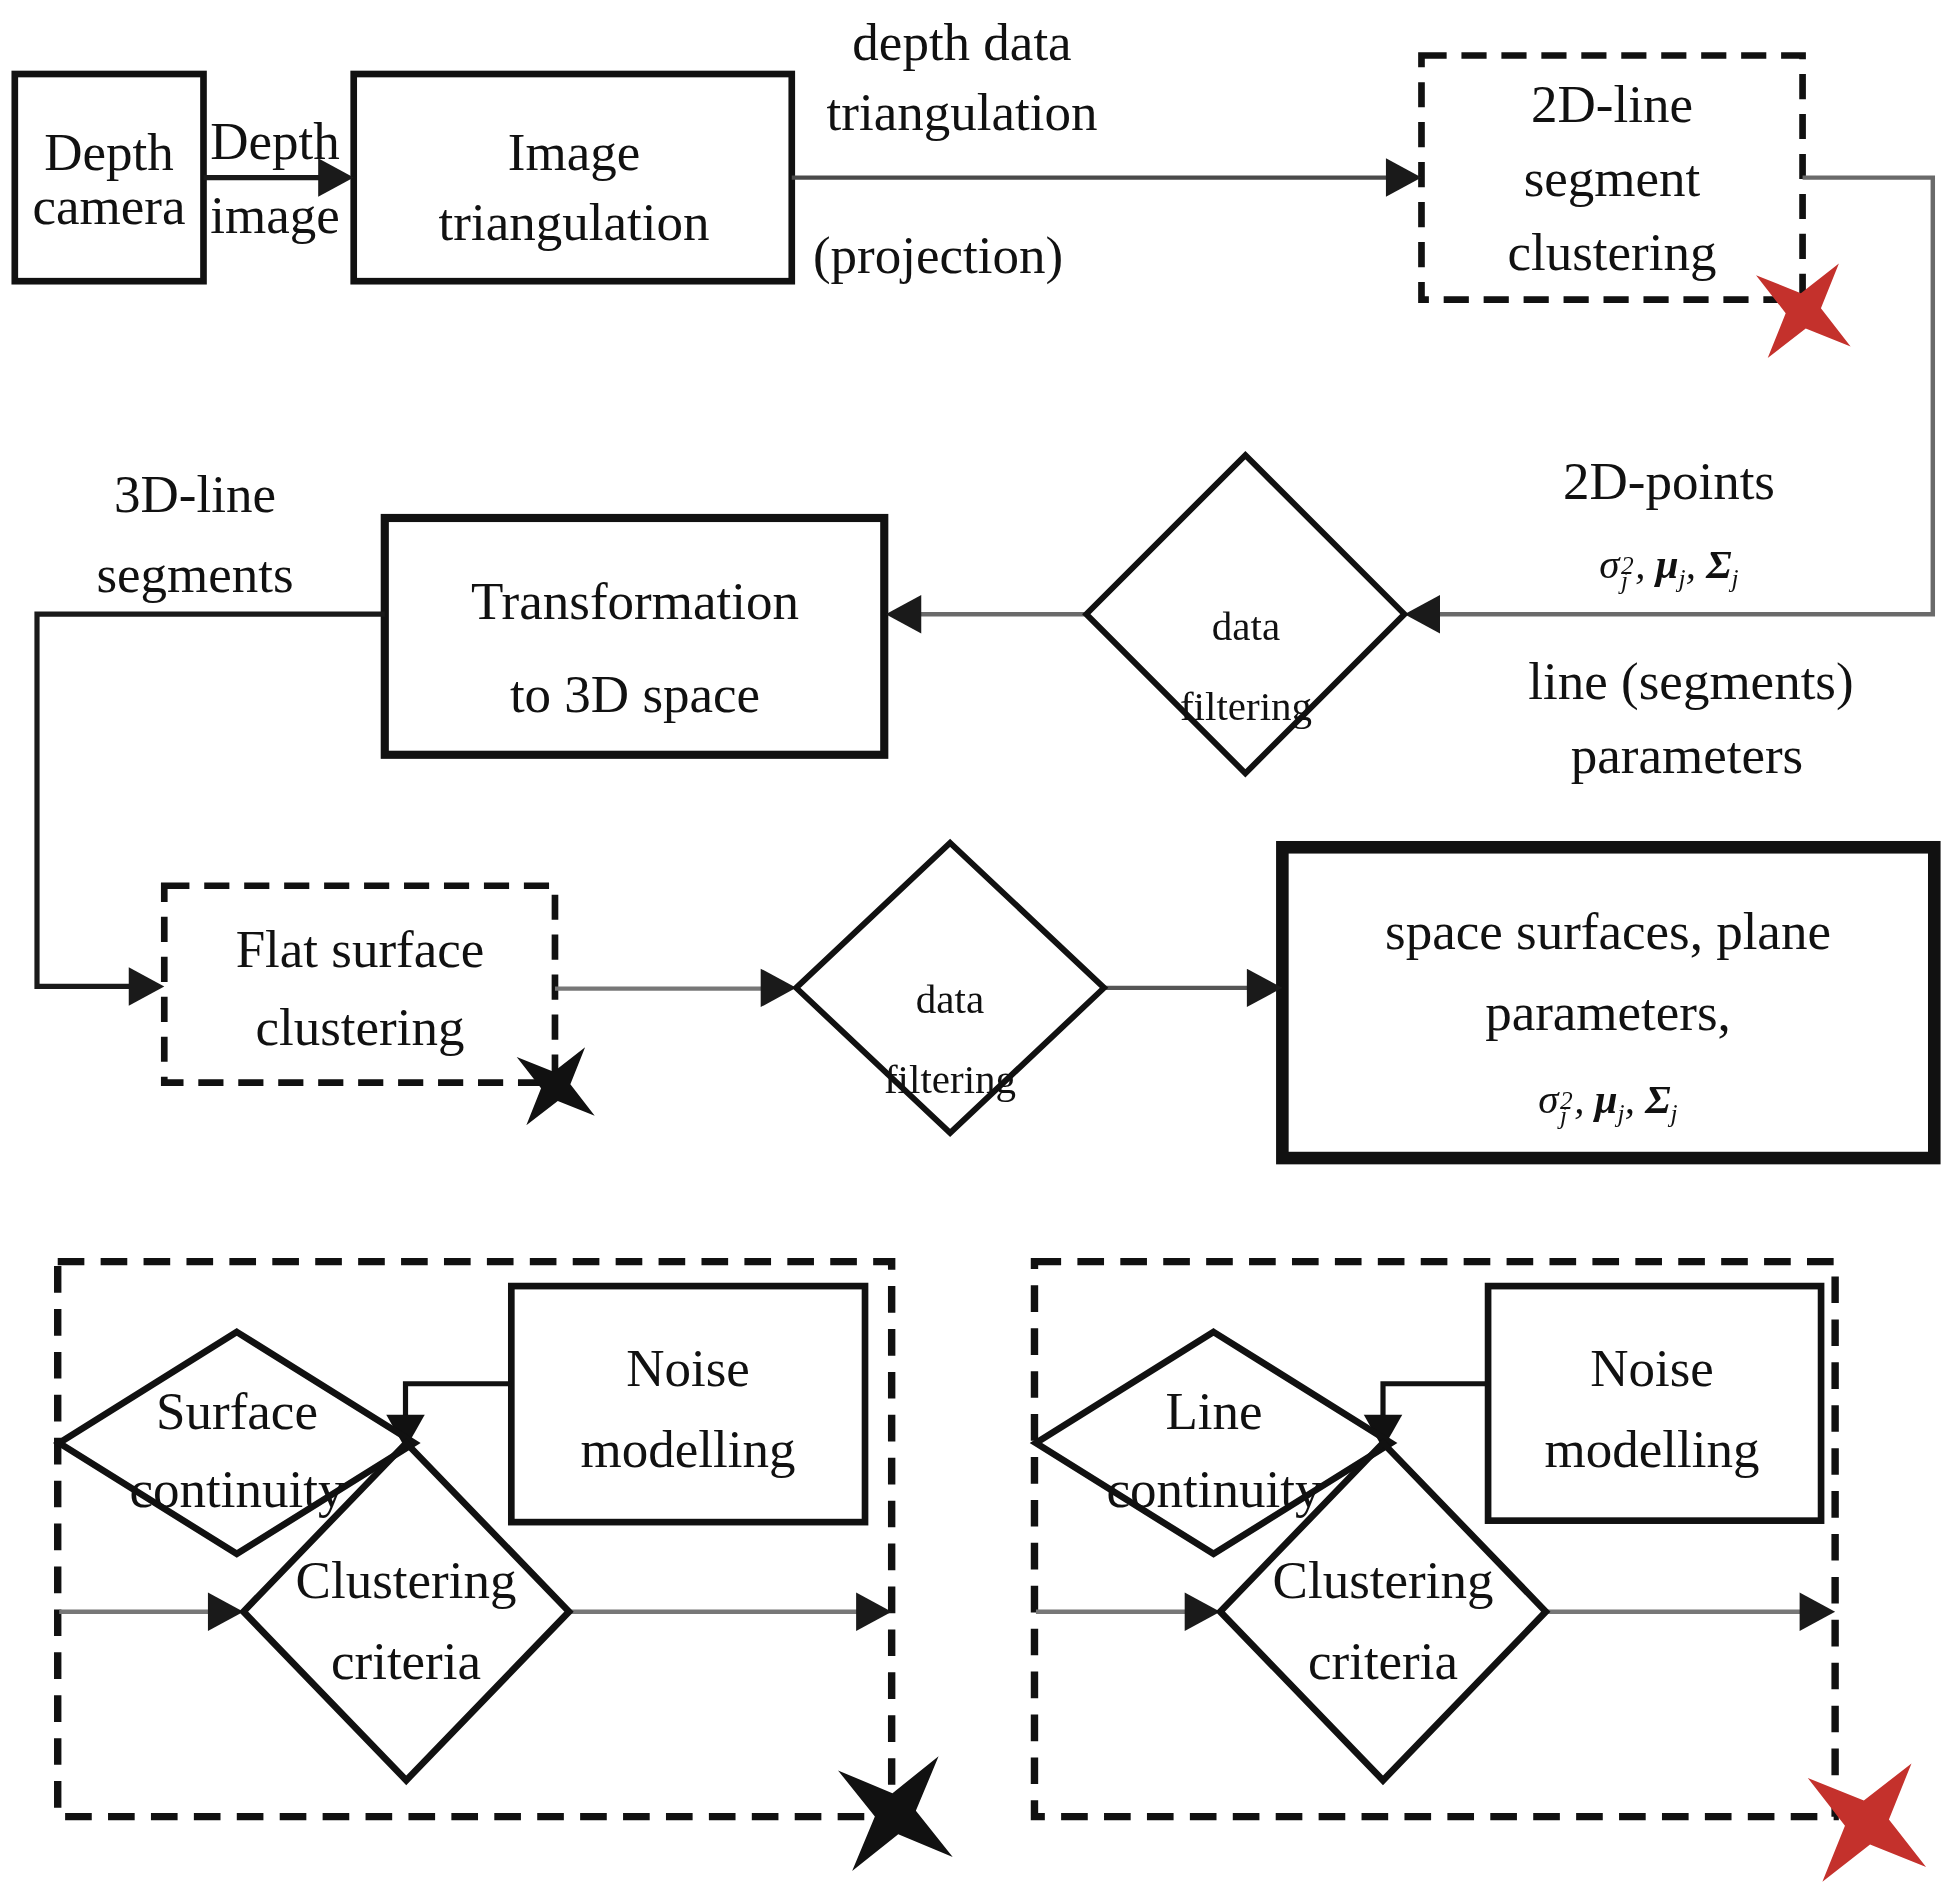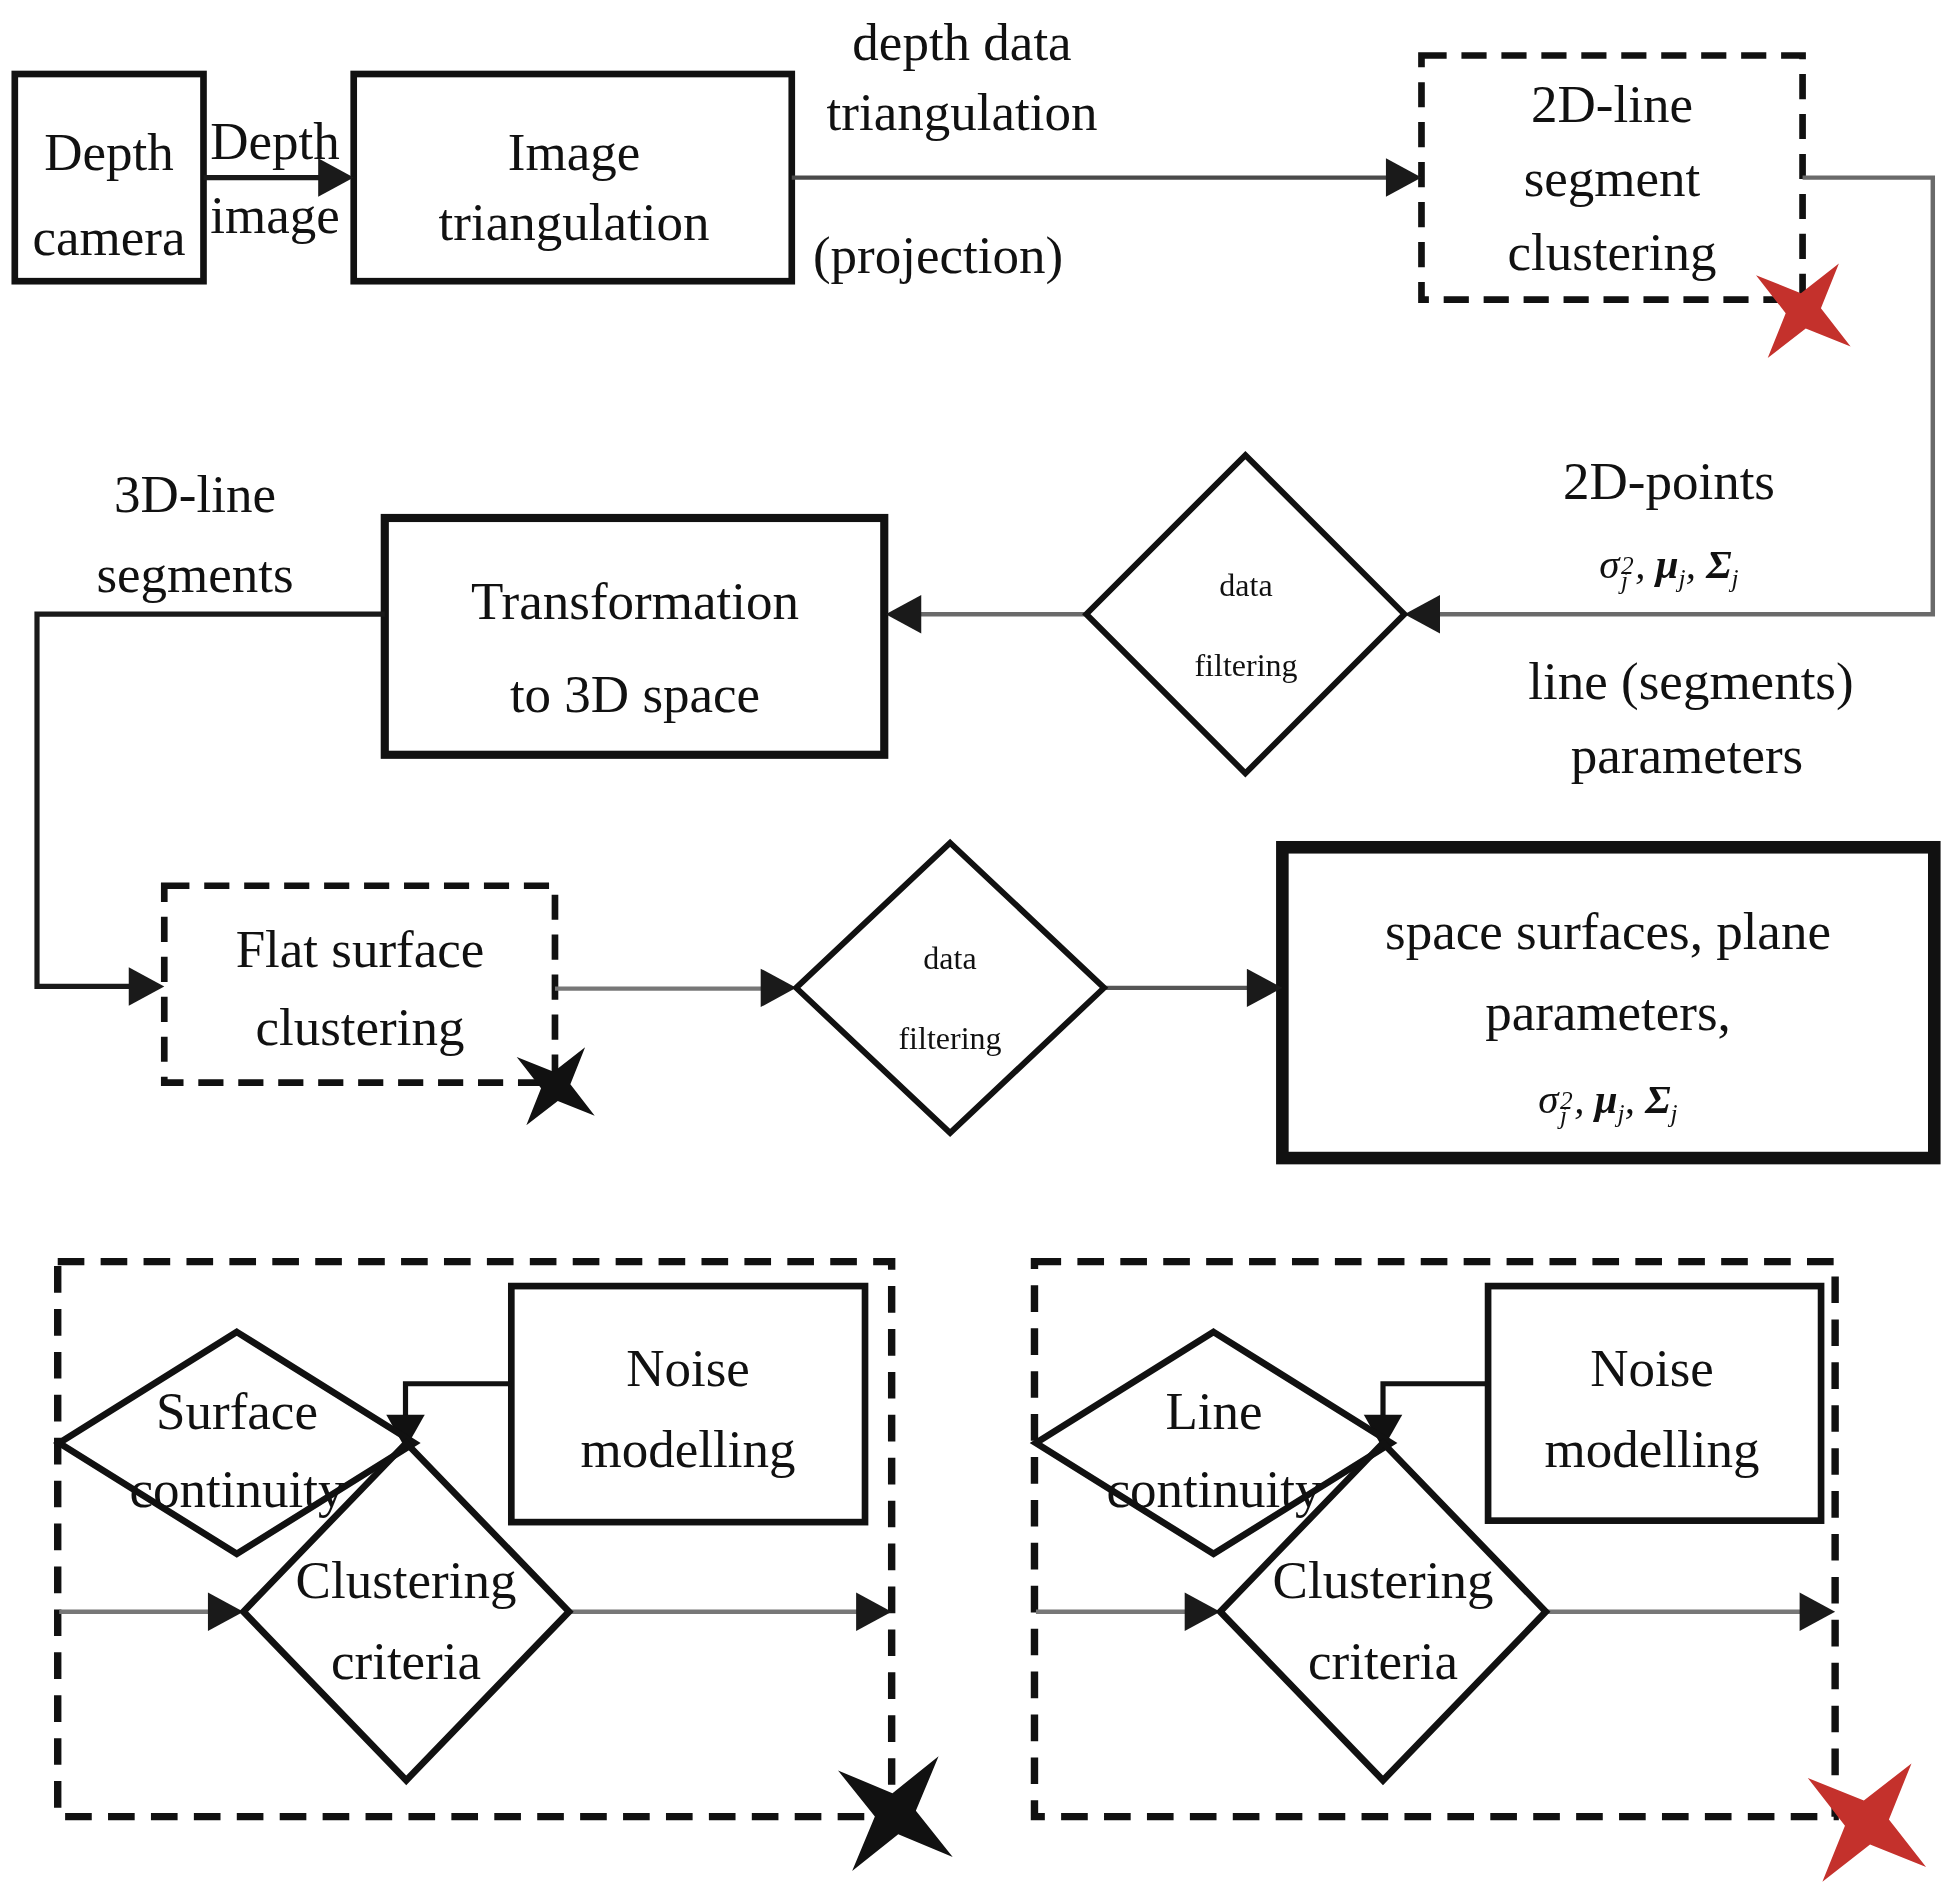--- a/index.html
+++ b/index.html
@@ -14,21 +14,21 @@
   #shapes{position:absolute;left:0;top:0;width:1955px;height:1901px;}
   .lbl{
     position:absolute;
     transform:translate(-50%,-50%);
     font-size:53px;
     line-height:1;
     white-space:nowrap;
     color:#111;
     text-align:center;
   }
-  .lbl.small{font-size:32px;}
+  .lbl.small{font-size:41px;margin-top:41px;}
   .formula{font-style:italic;font-size:41px;}
   .formula .bld{font-weight:bold;}
   .formula .supsub{
     display:inline-block;
     vertical-align:-0.45em;
     line-height:0.62;
     text-align:left;
     font-size:0.62em;
     margin-left:1.5px;margin-right:1.5px;
   }
@@ -102,21 +102,21 @@
 
     <g id="stars">
         <polygon points="2500.9,468.1 2440.3,443.8 2388.9,483.9 2413.2,423.3 2373.1,371.9 2433.7,396.2 2485.1,356.1 2460.8,416.7" fill="#c4312c"></polygon>
         <polygon points="803.7,1507.7 753.8,1487.8 711.3,1520.7 731.2,1470.8 698.3,1428.3 748.2,1448.2 790.7,1415.3 770.8,1465.2" fill="#111111"></polygon>
         <polygon points="1287.5,2509.4 1213.9,2478.7 1151.6,2528.5 1182.3,2454.9 1132.5,2392.6 1206.1,2423.3 1268.4,2373.5 1237.7,2447.1" fill="#111111"></polygon>
         <polygon points="2602.9,2523.2 2527.2,2492.7 2462.8,2542.9 2493.3,2467.2 2443.1,2402.8 2518.8,2433.3 2583.2,2383.1 2552.7,2458.8" fill="#c4312c"></polygon>
       </g>
   </svg>
 
   <div class="lbl" style="left:109px;top:152px">Depth</div>
-  <div class="lbl" style="left:109px;top:237px">camera</div>
+  <div class="lbl" style="left:109px;top:206px">camera</div>
 
   <div class="lbl" style="left:275px;top:141px">Depth</div>
   <div class="lbl" style="left:275px;top:215px">image</div>
 
   <div class="lbl" style="left:574px;top:152px">Image</div>
   <div class="lbl" style="left:574px;top:222px">triangulation</div>
 
   <div class="lbl" style="left:962px;top:42px">depth data</div>
   <div class="lbl" style="left:962px;top:112px">triangulation</div>
   <div class="lbl" style="left:938px;top:255px">(projection)</div>

